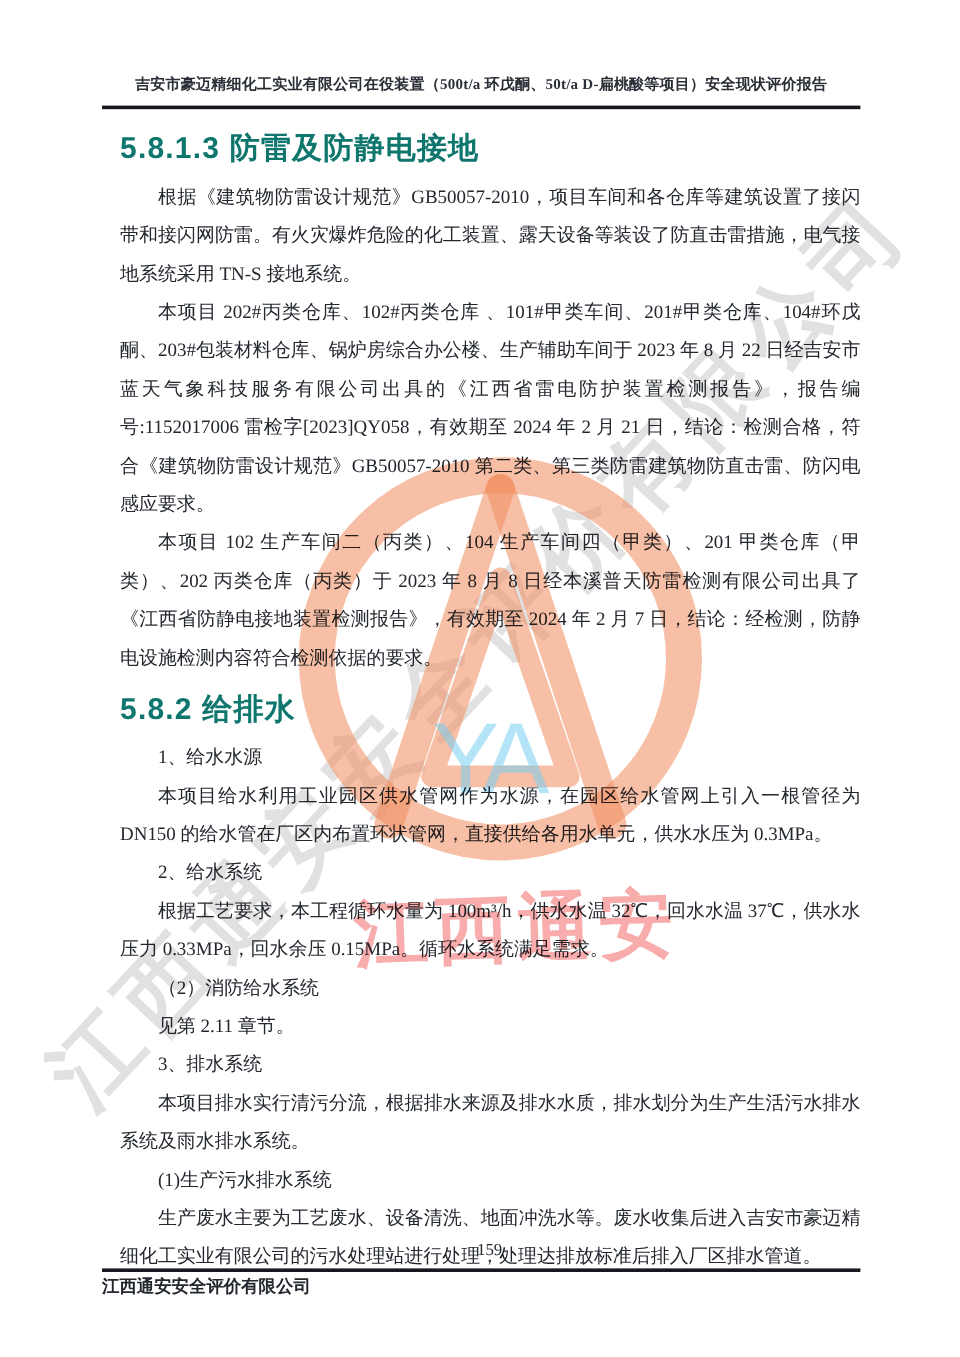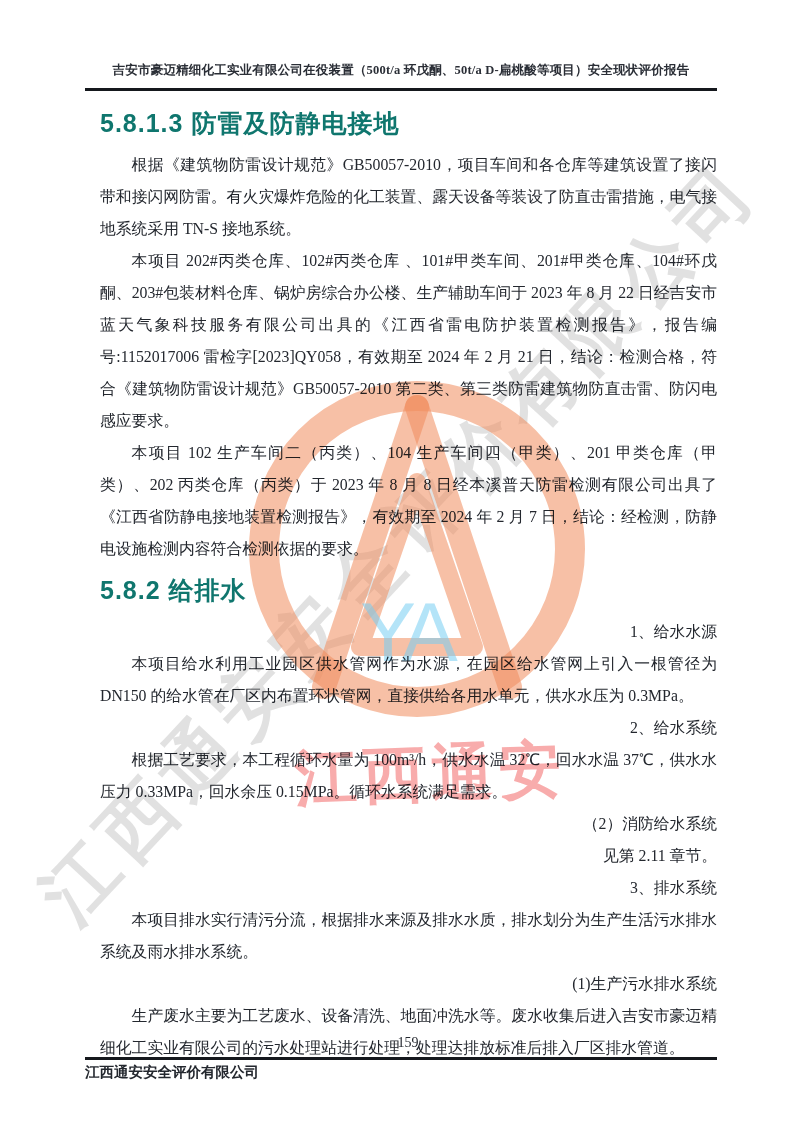--- a/index.html
+++ b/index.html
@@ -7,21 +7,21 @@
         font-family:"Liberation Serif",serif;color:#23272e;margin-top:12px;}
   
   .doc-header{position:absolute;top:50px;left:85px;width:632px;text-align:center;
               font-size:12.5px;font-weight:bold;color:#2a2e36;letter-spacing:0.2px;}
   .header-rule{position:absolute;top:76px;left:85px;width:632px;height:3px;background:#15181d;}
   
   .body-text{position:absolute;top:86px;left:100px;width:617px;z-index:1;}
   .sec-heading{font-family:"Liberation Sans",sans-serif;font-size:25px;font-weight:700;
                color:#0f766e;margin:9px 0 9px 0;letter-spacing:1px;}
   .body-text p{margin:0;font-size:15.8px;line-height:32px;text-indent:2em;text-align:justify;}
-  .body-text p.line{text-align:right;}
+  .body-text p.line{text-align:left;}
   
   .page-num{position:absolute;top:1023px;left:16px;width:100%;text-align:center;font-size:14px;z-index:1;}
   .footer-rule{position:absolute;top:1045px;left:85px;width:632px;height:2.5px;background:#15181d;}
   .footer-row{position:absolute;top:1051px;left:85px;width:632px;display:flex;
               justify-content:space-between;font-size:14.5px;font-weight:bold;color:#23272e;z-index:1;}
   
   .watermark-layer{position:absolute;inset:0;pointer-events:none;z-index:5;mix-blend-mode:multiply;}
   .wm-diagonal{position:absolute;left:400px;top:530px;
                transform:translate(-50%,-50%) rotate(-47deg);
                font-family:"Liberation Sans",sans-serif;font-weight:bold;

